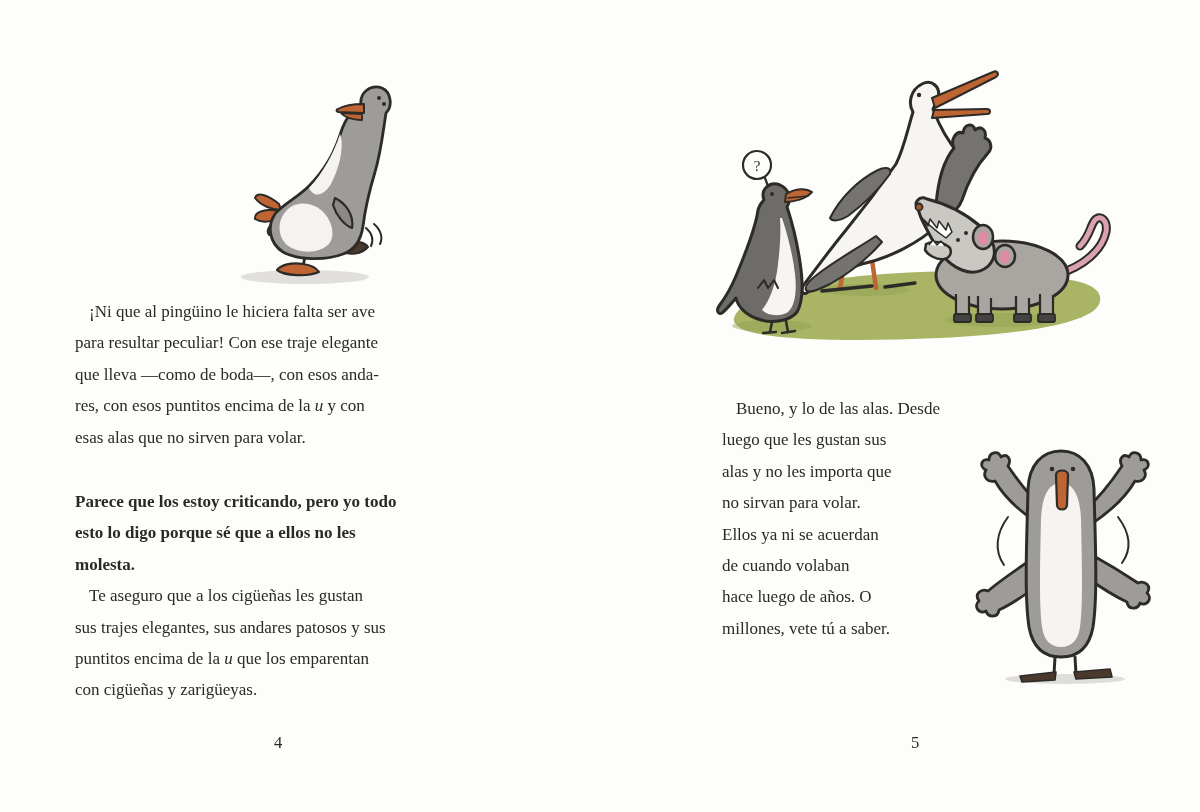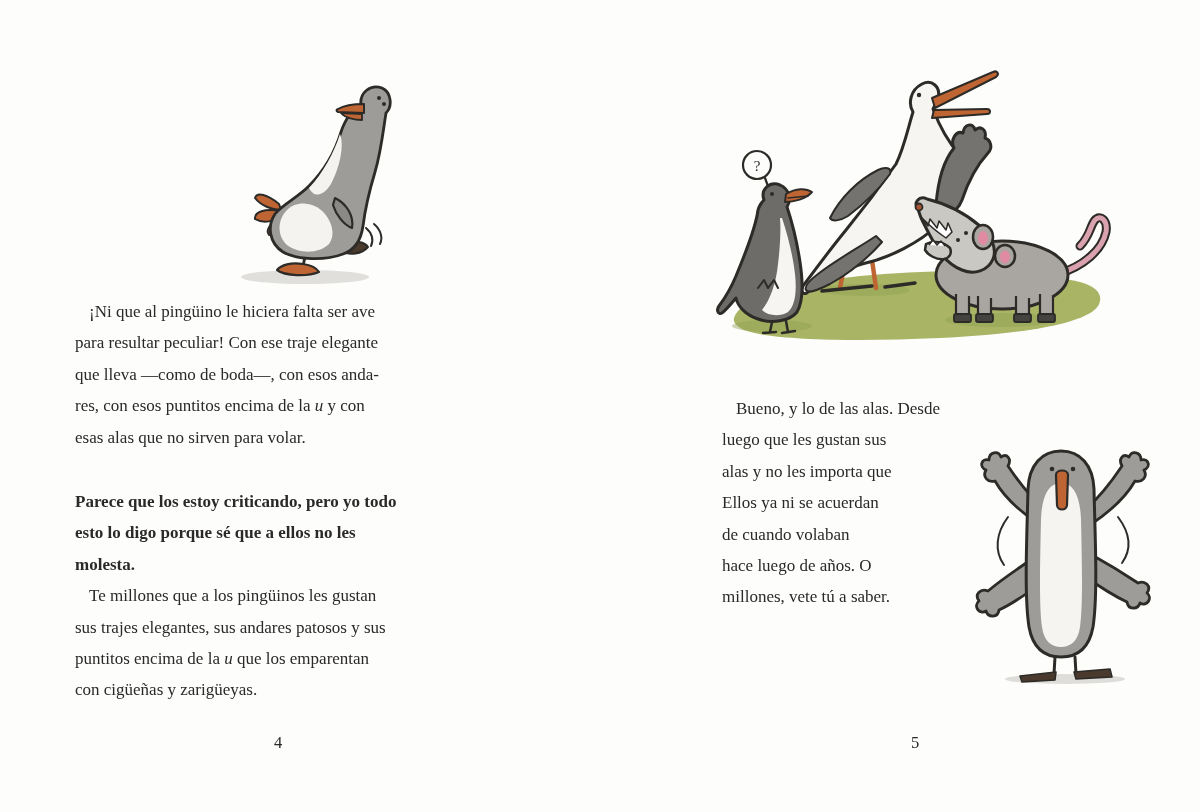--- a/index.html
+++ b/index.html
@@ -53,21 +53,21 @@
         <div class="line"><span>que lleva —como de boda—, con esos anda-</span></div>
         <div class="line"><span>res, con esos puntitos encima de la </span><span class="it">u</span><span> y con</span></div>
         <div class="line"><span>esas alas que no sirven para volar.</span></div>
       </div>
       <div class="para gap">
         <div class="line"><span>Parece que los estoy criticando, pero yo todo</span></div>
         <div class="line"><span>esto lo digo porque sé que a ellos no les</span></div>
         <div class="line"><span>molesta.</span></div>
       </div>
       <div class="para indent">
-        <div class="line"><span>Te millones que a los pingüinos les gustan</span></div>
+        <div class="line"><span>Te aseguro que a los cigüeñas les gustan</span></div>
         <div class="line"><span>sus trajes elegantes, sus andares patosos y sus</span></div>
         <div class="line"><span>puntitos encima de la </span><span class="it">u</span><span> que los emparentan</span></div>
         <div class="line"><span>con cigüeñas y zarigüeyas.</span></div>
       </div>
     </div>
 
   <div class="pagenum" style="left:266px; top:733px;">4</div>
 
   <svg class="illo" style="left:700px; top:60px; width:450px; height:340px;" viewBox="0 0 450 340">
     <path d="M34,258 C40,238 90,224 160,216 C240,208 330,210 380,222 C398,227 404,236 398,246 C388,262 330,274 240,278 C150,282 70,280 44,270 C37,266 33,263 34,258 Z" fill="#a9b465"></path>
@@ -133,20 +133,21 @@
       <ellipse cx="283" cy="177" rx="10" ry="12" fill="#a9a6a2" stroke="#2d2b27" stroke-width="2.5"></ellipse>
       <ellipse cx="283" cy="178" rx="5" ry="7" fill="#e08ba3"></ellipse>
     </g>
   </svg>
 
   <div class="textblock" style="left:722px; top:393px; width:300px;">
       <div class="para indent">
         <div class="line"><span>Bueno, y lo de las alas. Desde</span></div>
         <div class="line"><span>luego que les gustan sus</span></div>
         <div class="line"><span>alas y no les importa que</span></div>
+        <div class="line"><span>no sirvan para volar.</span></div>
         <div class="line"><span>Ellos ya ni se acuerdan</span></div>
         <div class="line"><span>de cuando volaban</span></div>
         <div class="line"><span>hace luego de años. O</span></div>
         <div class="line"><span>millones, vete tú a saber.</span></div>
       </div>
     </div>
 
   <svg class="illo" style="left:952px; top:425px; width:225px; height:285px;" viewBox="0 0 225 285">
     <ellipse cx="113" cy="254" rx="60" ry="5" fill="#deddd9"></ellipse>
     <g stroke="#2d2b27" stroke-width="2" fill="none" stroke-linecap="round">

